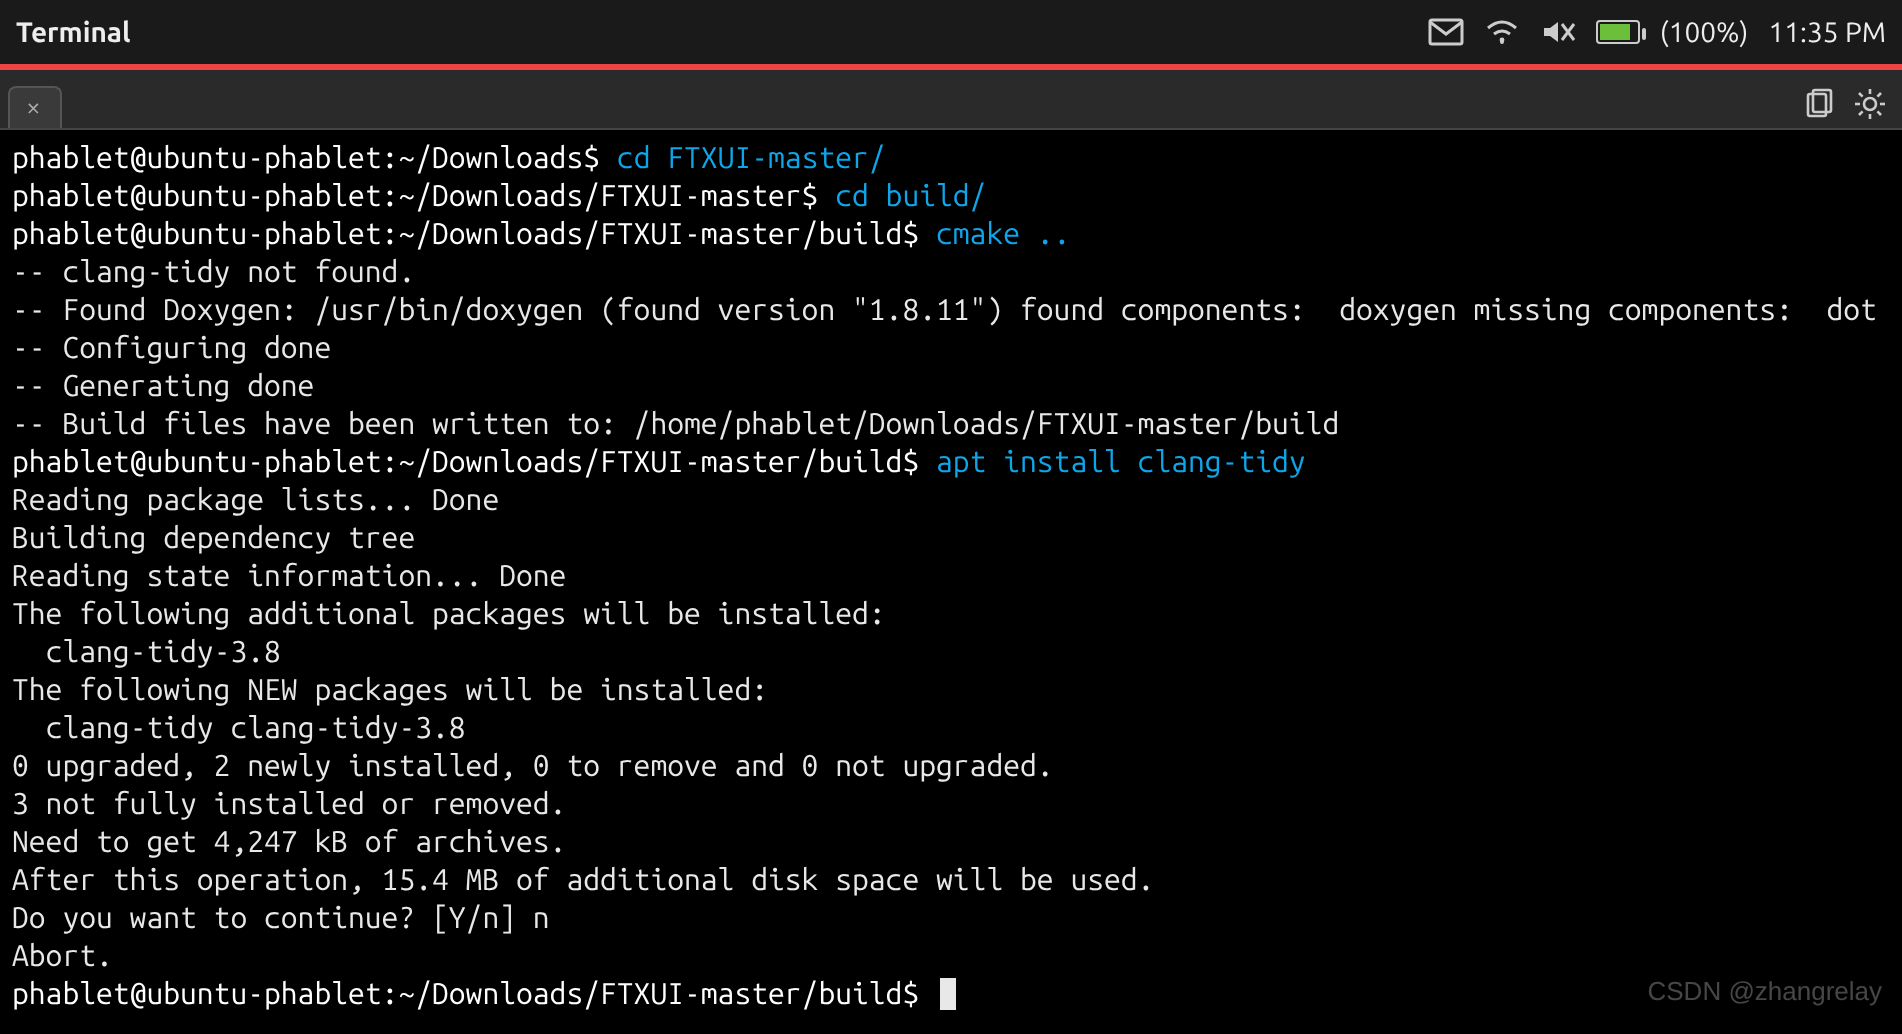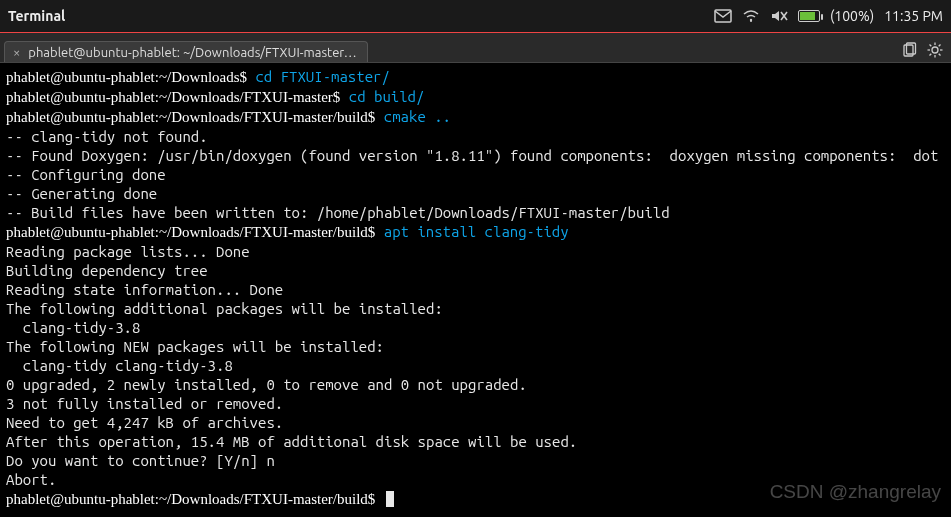--- a/index.html
+++ b/index.html
@@ -8,21 +8,21 @@
       height: 517px;
       background: #000;
       font-family: "Ubuntu Mono", "DejaVu Sans Mono", Consolas, monospace;
       color: #fff;
       overflow: hidden;
       position: relative;
     }
     .menubar {
       height: 28px;
       background: #1a1a1a;
-      border-bottom: 1px solid #ef4444;
+      border-bottom: 3px solid #ef4444;
       display: flex;
       justify-content: space-between;
       align-items: center;
       padding: 16px 8px;
       font-family: Ubuntu, "Segoe UI", sans-serif;
       font-size: 14px;
       color: #eee;
     }
     .menubar-left { font-weight: bold; }
     .menubar-right { display: flex; align-items: center; gap: 10px; }
@@ -68,36 +68,36 @@
     .tabbar-right { display: flex; align-items: center; gap: 10px; padding-bottom: 4px; padding-right:4px; }
     .tabbar-right .ticon { color: #ccc; }
     .terminal-content {
       padding: 4px 6px;
       font-size: 15px;
       line-height: 19px;
       white-space: pre-wrap;
       word-break: break-all;
       color: #e8e8e8;
     }
-    .prompt-user { color: #fff; font-family: Liberation Serif, serif; }
+    .prompt-user { color: #fff; }
     .cmd { color: #0ea5e9; }
     .cursor {
       display: inline-block;
       width: 8px; height: 16px;
       background: #e8e8e8;
       vertical-align: text-bottom;
       margin-left: 2px;
     }
     .watermark {
       position: absolute;
       right: 10px;
       bottom: 14px;
       color: rgba(200,200,200,0.35);
       font-family: Arial, sans-serif;
-      font-size: 19px;
+      font-size: 13px;
       pointer-events: none;
     }
     svg { display: block; }
   </style>
 </head>
 <body>
 
 <div class="menubar">
   <div class="menubar-left">Terminal</div>
   <div class="menubar-right">
@@ -129,21 +129,20 @@
     </span>
     <span>(100%)</span>
     <span>11:35 PM</span>
   </div>
 </div>
 
 <div class="tabbar">
   <div class="tabbar-left">
     <div class="tab">
       <span class="close">×</span>
-      <span class="title">phablet@ubuntu-phablet: ~/Downloads/FTXUI-master…</span>
     </div>
   </div>
   <div class="tabbar-right">
     <span class="ticon">
       <svg width="16" height="16" viewBox="0 0 16 16">
           <rect x="3" y="3" width="9" height="11" rx="1" fill="none" stroke="#ccc" stroke-width="1.3"></rect>
           <rect x="5.5" y="1" width="9" height="11" rx="1" fill="none" stroke="#ccc" stroke-width="1.3"></rect>
         </svg>
     </span>
     <span class="ticon">

